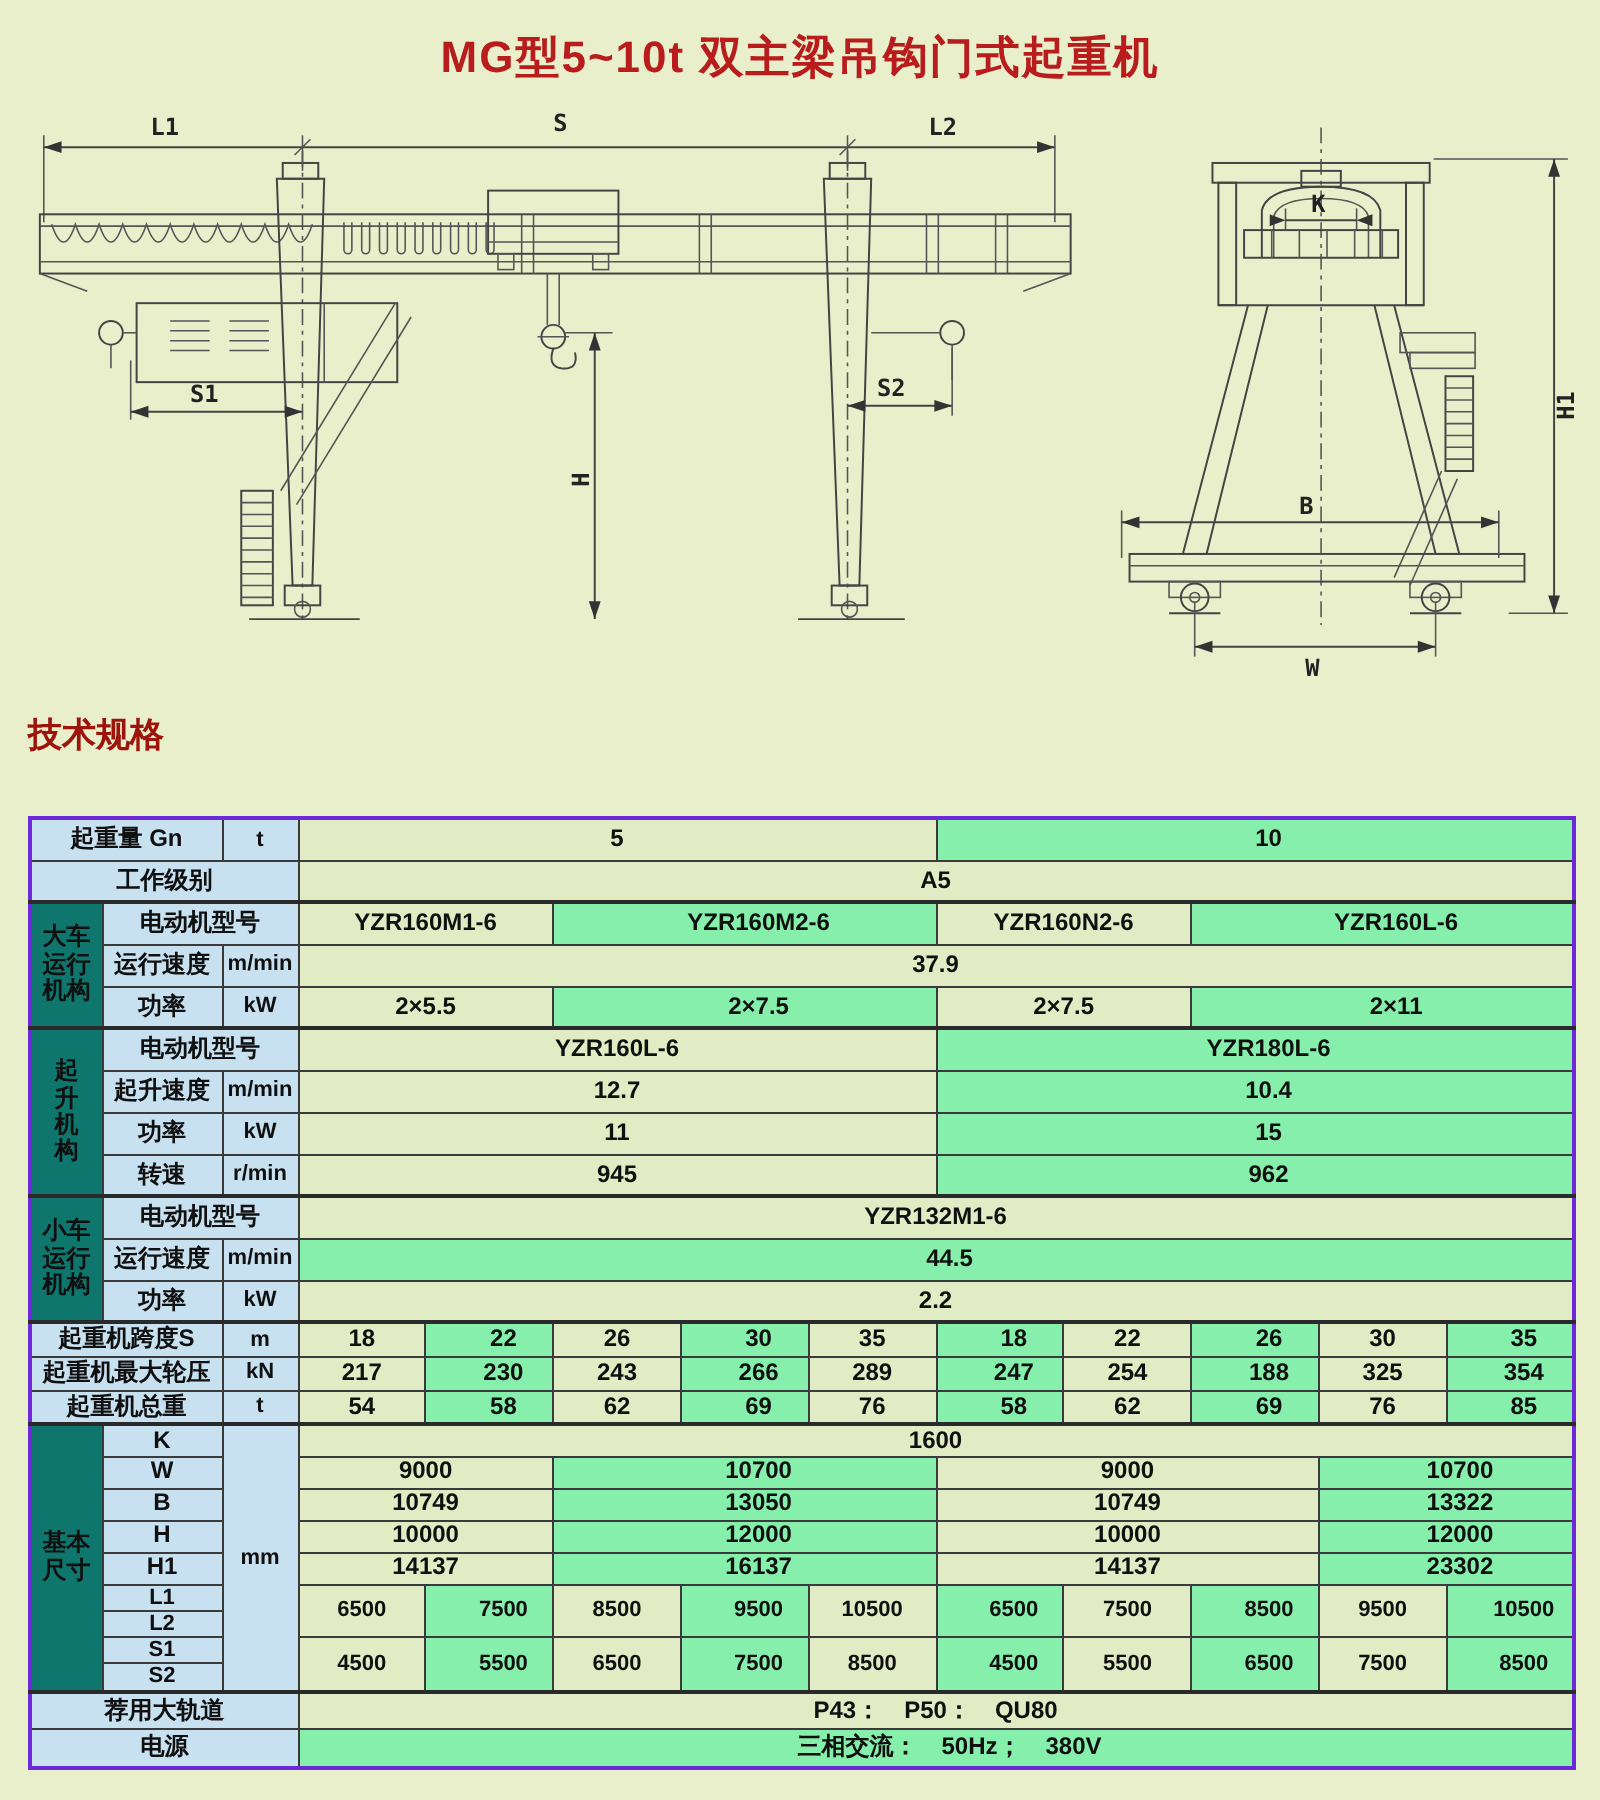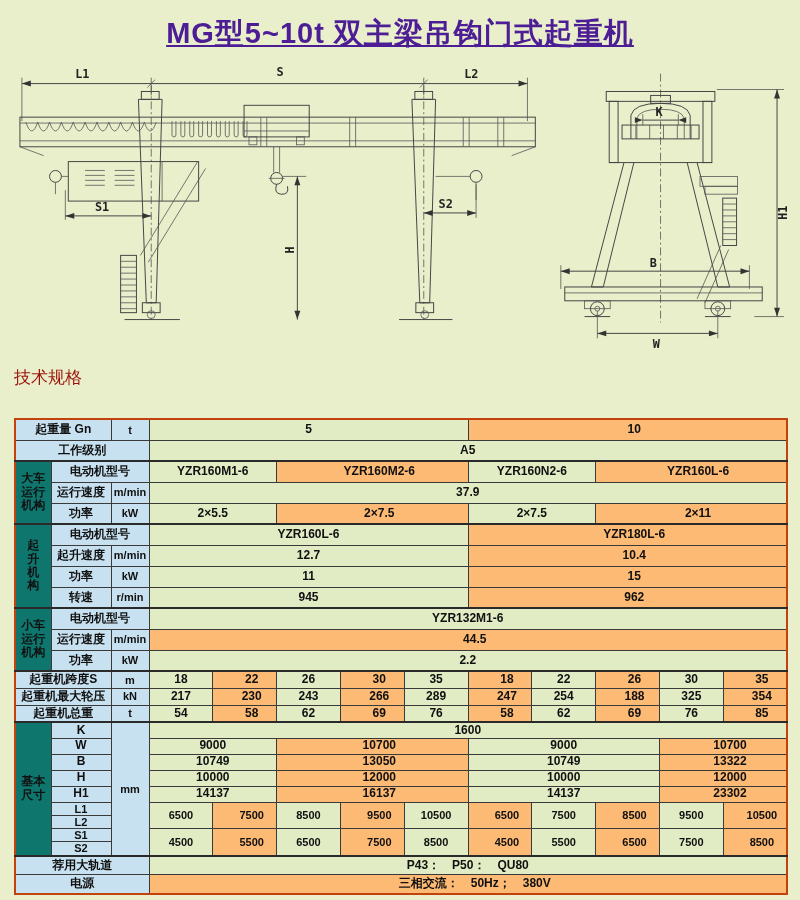--- a/index.html
+++ b/index.html
@@ -2,42 +2,42 @@
 <html><head>
 <meta charset="utf-8">
 <style>
   html,body { margin:0; padding:0; }
   body {
     width:800px; height:900px; overflow:hidden;
     background:#e9efcb;
     font-family:"Liberation Sans", sans-serif;
   }
   .title {
-    text-align:center; color:#4c1d95; font-size:29px; font-weight:bold;
-    margin:14px 0 4px; letter-spacing:1px;text-decoration:underline;
+    text-align:center; color:#b91c1c; font-size:22px; font-weight:bold;
+    margin:14px 0 4px; letter-spacing:1px;
   }
   .drawings { display:flex; align-items:flex-start; margin:2px 6px 0 14px; height:300px; }
   svg { display:block; }
   svg text { font:bold 12px "DejaVu Sans Mono", monospace; fill:#222; }
   .ln { stroke:#444; fill:none; stroke-width:1; }
   .thin { stroke:#555; fill:none; stroke-width:0.8; }
   .cl { stroke:#555; fill:none; stroke-width:0.8; stroke-dasharray:8 3 2 3; }
   .ar { fill:#333; stroke:none; }
-  .sec-title { color:#9c140b; font-size:17px; font-weight:normal; margin:8px 0 4px 14px; }
-  table { border-collapse:collapse; margin-left:14px; width:772px; table-layout:fixed; border:2px solid #c2410c;margin-top:29px; }
+  .sec-title { color:#9c140b; font-size:17px; font-weight:bold; margin:8px 0 4px 14px; }
+  table { border-collapse:collapse; margin-left:14px; width:772px; table-layout:fixed; border:2px solid #6d28d9;margin-top:29px; }
   td {
     border:1px solid #3a3a3a; text-align:center; vertical-align:middle;
     font-size:12px; font-weight:bold; color:#101010;
     white-space:pre-line; padding:0; line-height:1.12; overflow:hidden;
   }
   td.grp  { background:#0f766e; font-size:12px; }
   td.lbl  { background:#c8e1f0; }
   td.unit { background:#c8e1f0; font-size:11px; }
   td.g { background:#e1ebc4; }
-  td.b { background:#fdba74;padding-left:14px; }
+  td.b { background:#86efac;padding-left:14px; }
   tbody tr { height:21px; }
   tbody tr:nth-child(n+13) { height:17px; }
   tbody tr:nth-child(n+16) { height:16px; }
   tbody tr:nth-child(n+21) { height:13px; }
   tbody tr:nth-child(n+21) td { font-size:11px; }
   tbody tr:nth-child(n+25) { height:19px; }
   tbody tr:nth-child(n+25) td { font-size:12px; }
   tbody tr:nth-child(3) td, tbody tr:nth-child(6) td, tbody tr:nth-child(10) td,
   tbody tr:nth-child(13) td, tbody tr:nth-child(16) td, tbody tr:nth-child(25) td
   { border-top:2px solid #2a2a2a; }

